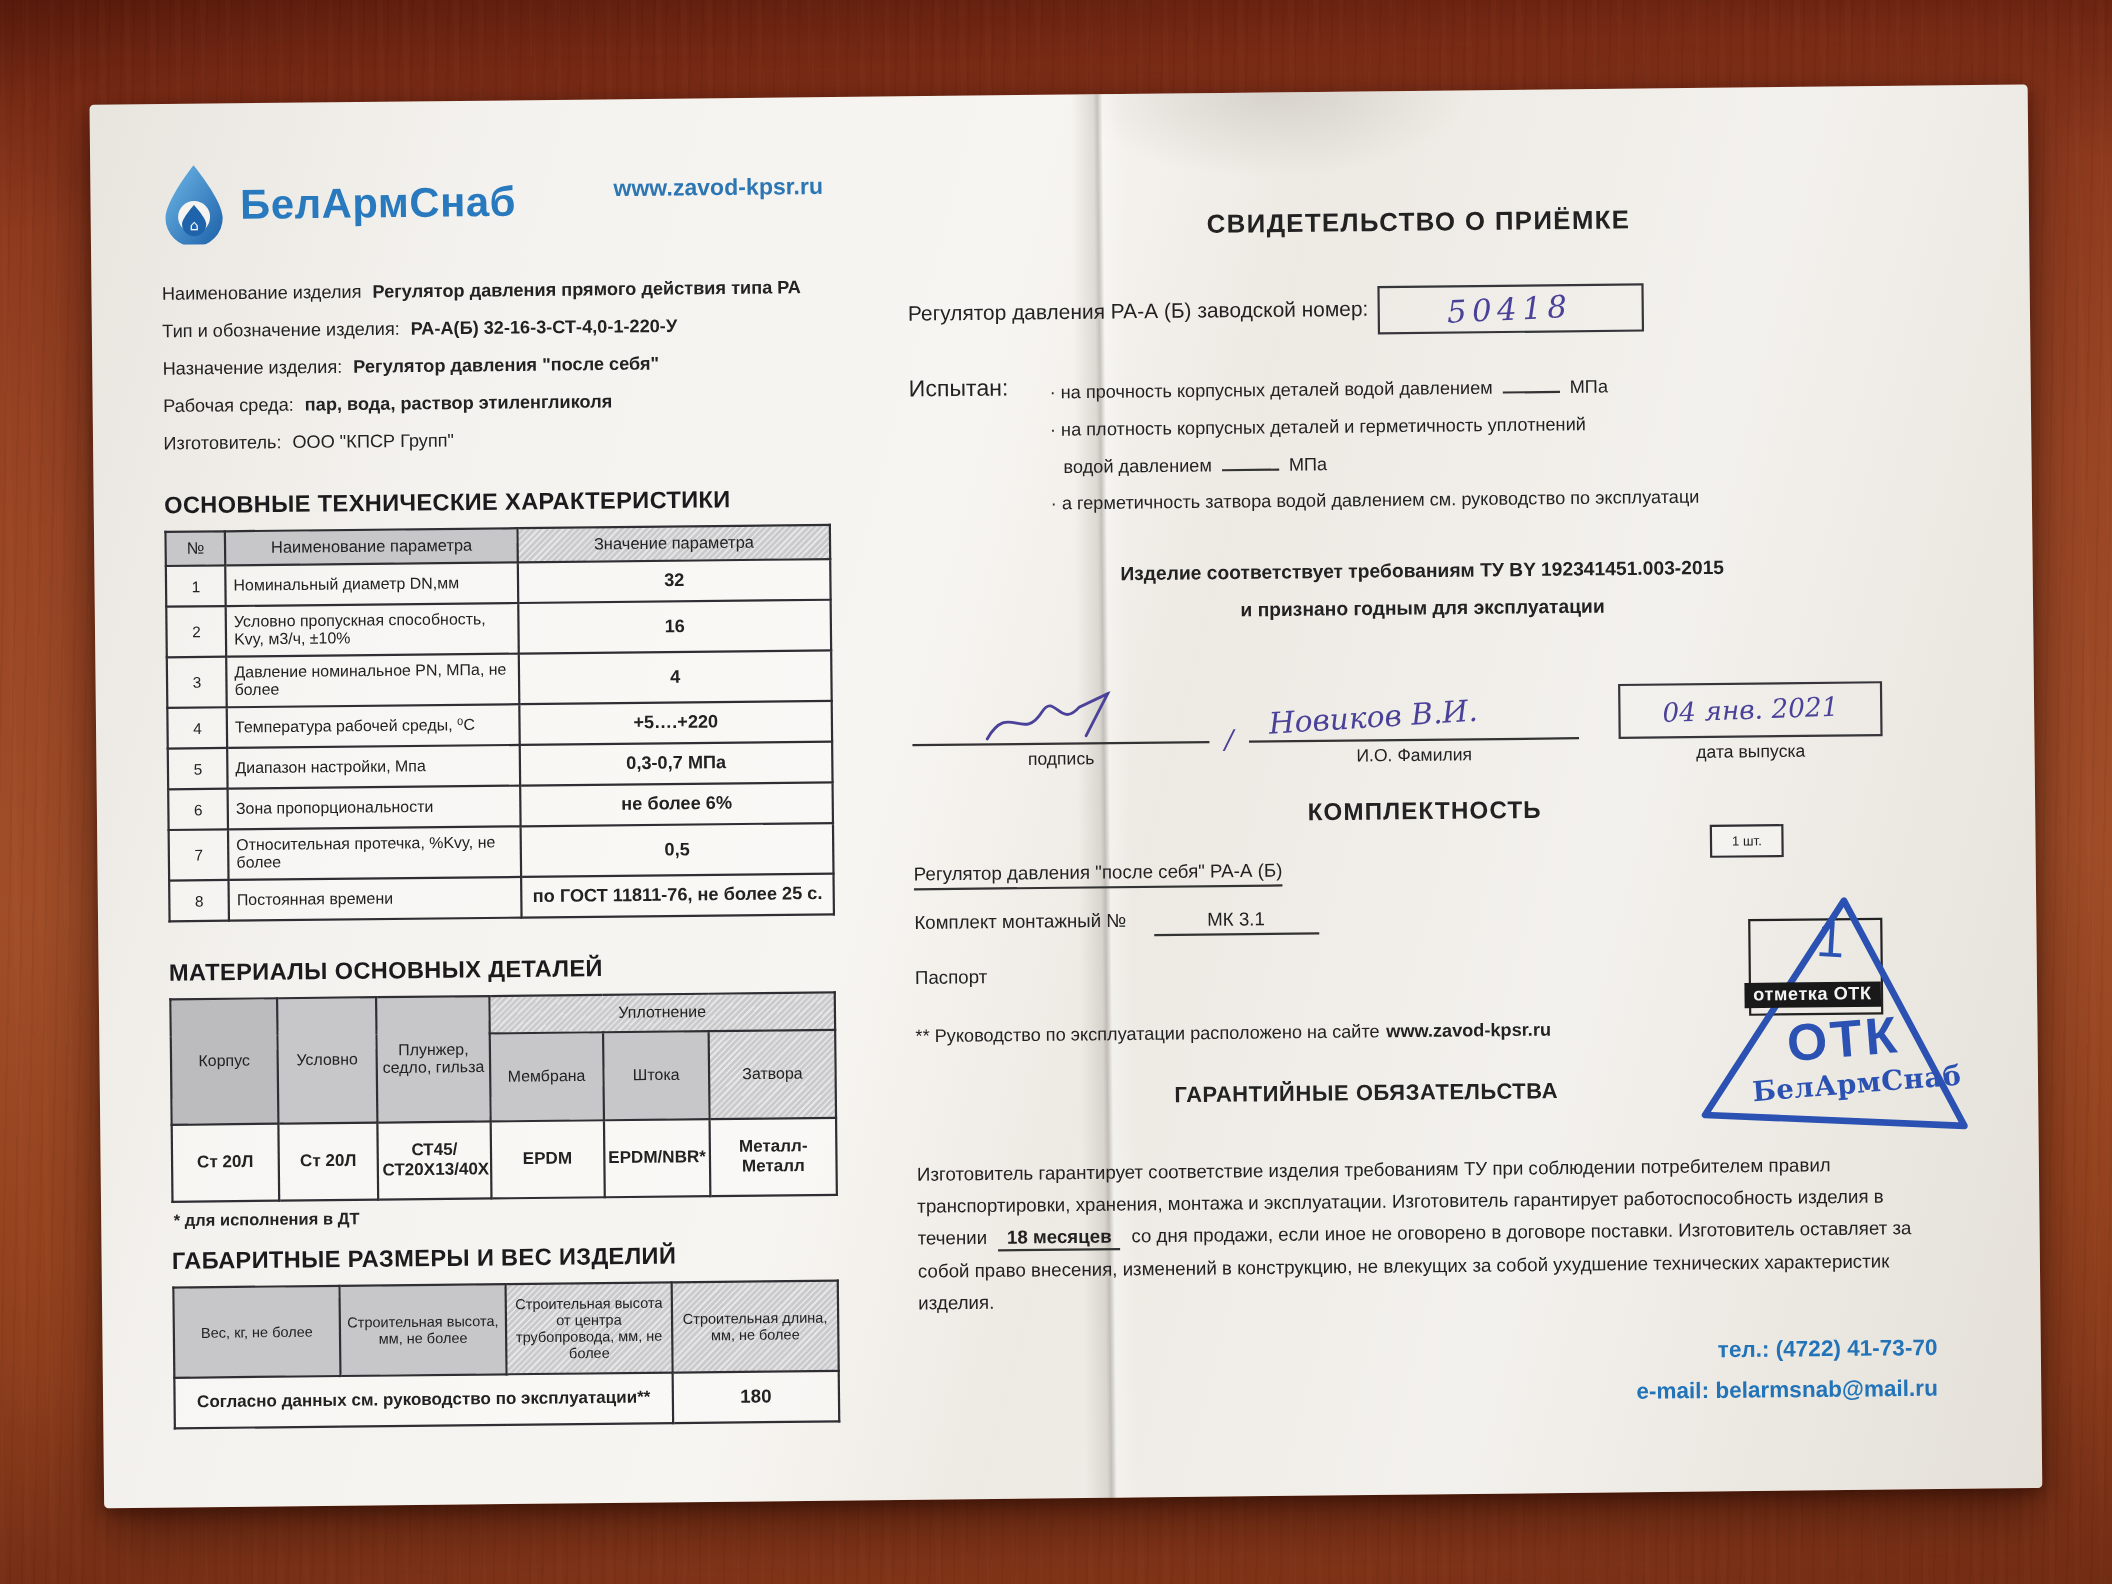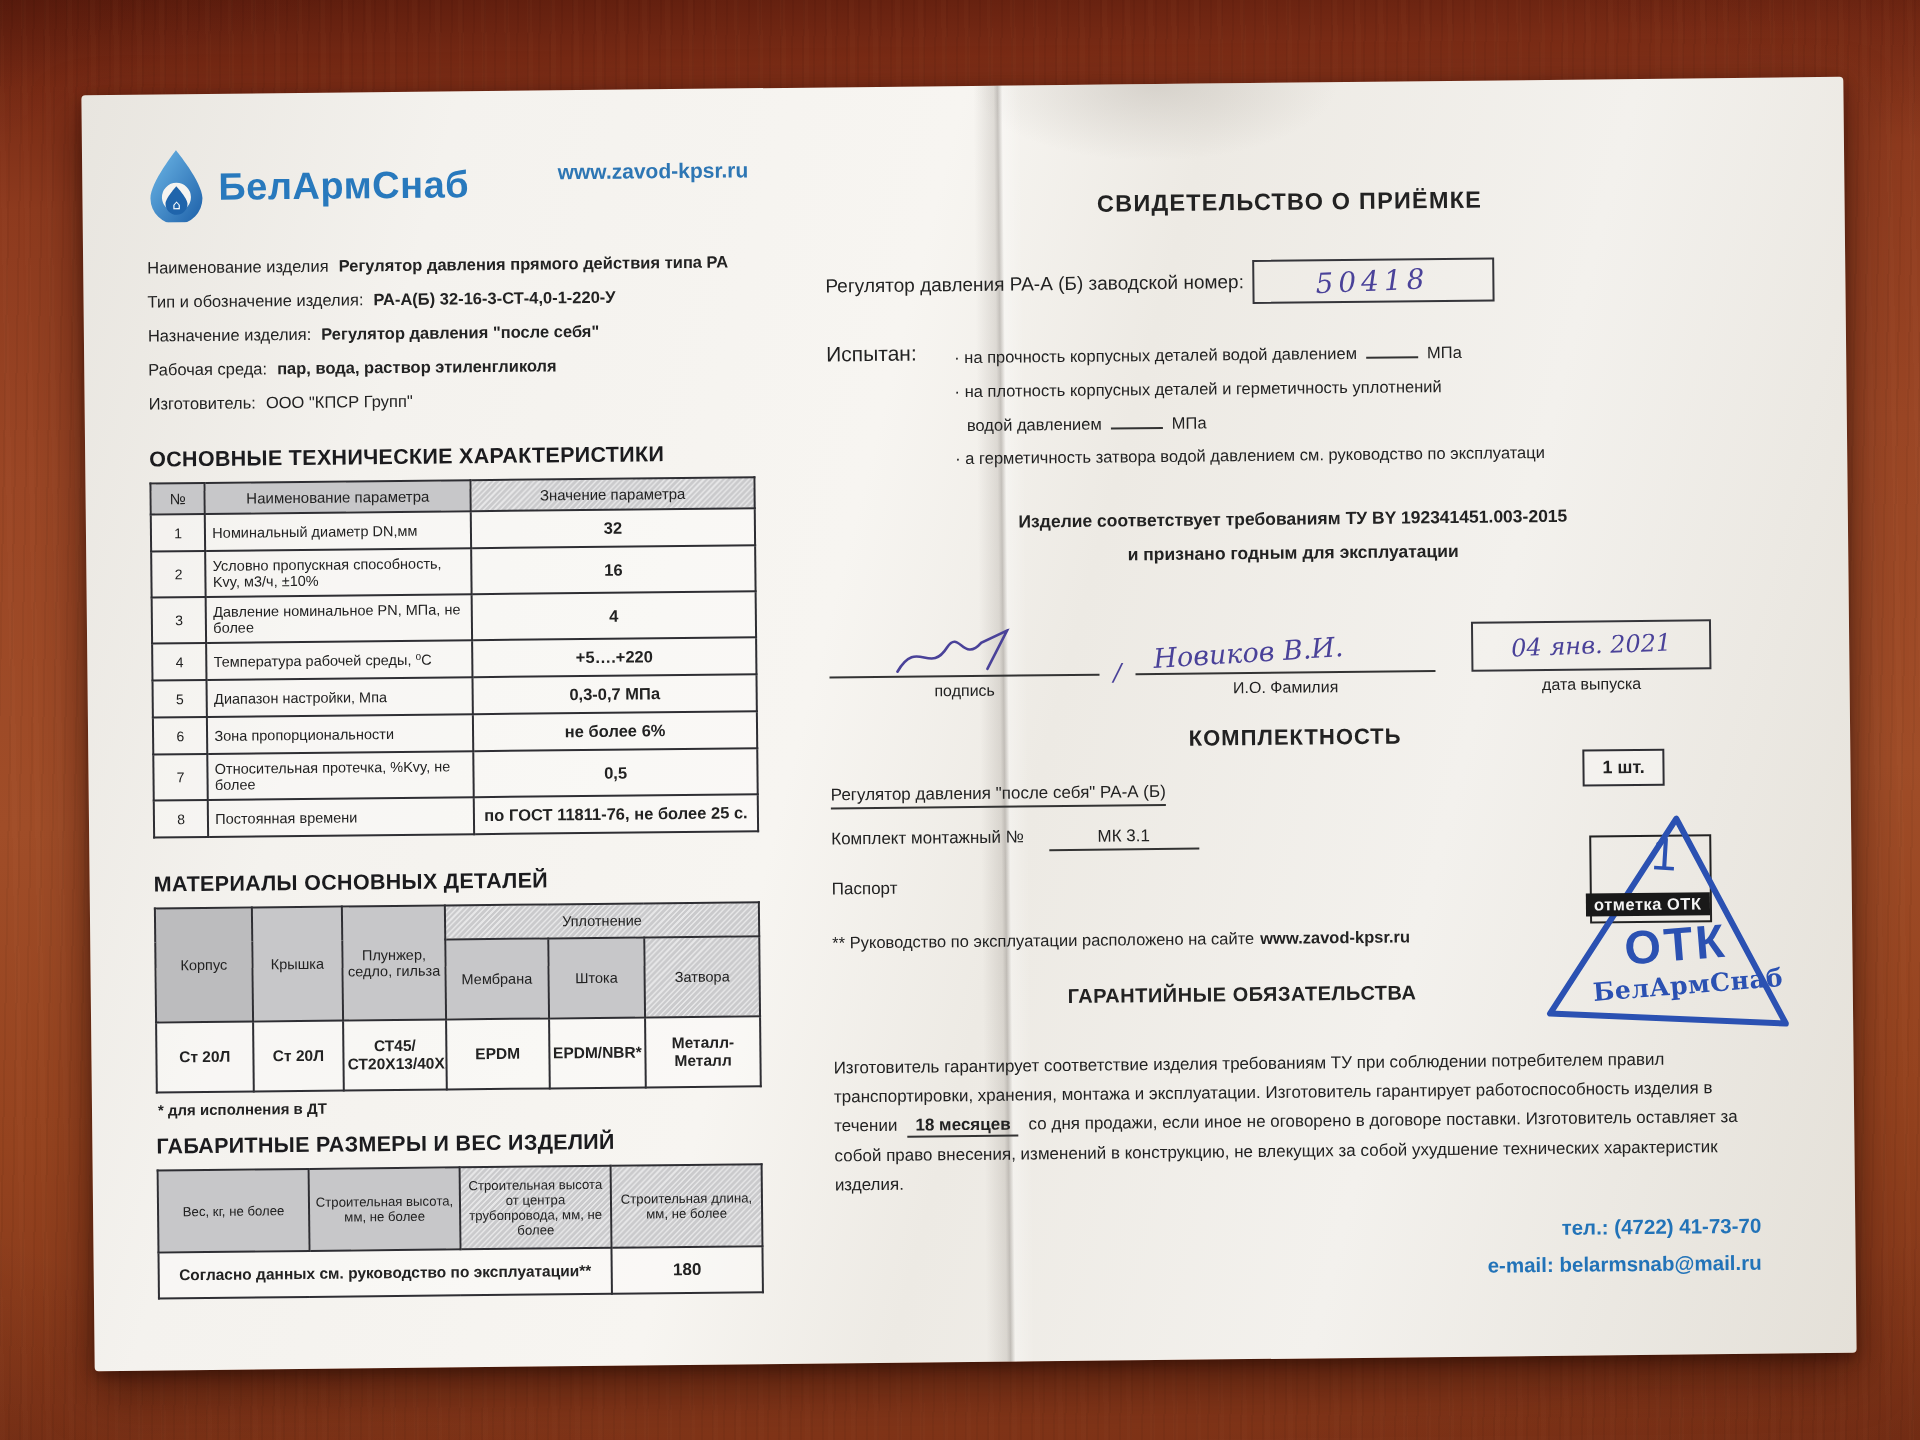--- a/index.html
+++ b/index.html
@@ -92,21 +92,21 @@
   .sig-name .hand{position:absolute;left:18px;bottom:4px;font-size:27px;white-space:nowrap;transform:rotate(-3deg);}
   .sig-date{width:240px;margin-left:36px;}
   .date-box{border:2px solid #35353a;height:46px;display:flex;align-items:center;justify-content:center;}
   .date-box .hand{font-size:24px;white-space:nowrap;transform:rotate(-1.5deg);}
   .kompl-title{text-align:center;font-weight:bold;font-size:22px;letter-spacing:1px;margin-top:28px;}
   .kompl{margin-top:30px;font-size:17px;}
   .uline{border-bottom:2px solid #333;padding-bottom:3px;}
   .kompl-row2{margin-top:24px;}
   .kompl-val{display:inline-block;width:150px;text-align:center;border-bottom:2px solid #333;margin-left:20px;padding-bottom:2px;}
   .kompl-row3{margin-top:26px;}
-  .qty-box{position:absolute;left:752px;top:622px;border:2.5px solid #2e2e33;padding:6px 18px;font-size:18px;background:rgba(255,255,255,.3);font-weight:bold;}
+  .qty-box{position:absolute;left:724px;top:622px;border:2.5px solid #2e2e33;padding:6px 18px;font-size:12px;background:rgba(255,255,255,.3);}
   .stamp{position:absolute;left:712px;top:686px;width:256px;height:214px;}
   .stamp-box{position:absolute;left:46px;top:22px;width:118px;height:84px;border:2.5px solid #222;}
   .stamp-tri{position:absolute;left:0;top:0;transform:rotate(3deg);}
   .stamp-num{position:absolute;left:108px;top:14px;font-size:46px;color:#2b51b2;transform:rotate(4deg);}
   .stamp-mark{position:absolute;left:42px;top:80px;background:#191919;color:#f4f4f4;font-weight:bold;font-size:16.5px;padding:2px 8px;letter-spacing:.5px;}
   .stamp-otk{position:absolute;left:80px;top:104px;font-size:47px;font-weight:bold;color:#2b51b2;letter-spacing:3px;transform:rotate(-4deg);}
   .stamp-brand{position:absolute;left:48px;top:158px;font-size:25px;font-weight:bold;color:#2b51b2;font-family:"DejaVu Serif","Liberation Serif",serif;transform:rotate(-4deg);letter-spacing:.5px;}
   .manual-note{position:absolute;left:0;top:798px;font-size:16.5px;}
   .manual-note b{margin-left:6px;}
   .warranty-title{position:absolute;left:0;top:852px;width:88%;text-align:center;font-weight:bold;font-size:20px;letter-spacing:.5px;}
@@ -221,21 +221,21 @@
             <col>
             <col>
             <col>
             <col>
             <col>
             <col>
           </colgroup>
         <tbody>
             <tr>
           <th rowspan="2" class="dark">Корпус</th>
-          <th rowspan="2">Крышка</th>
+          <th rowspan="2">Условно</th>
           <th rowspan="2">Плунжер, седло, гильза</th>
           <th colspan="3" class="hatch group">Уплотнение</th>
         </tr>
         <tr>
           <th class="sub">Мембрана</th>
           <th class="sub">Штока</th>
           <th class="sub hatch">Затвора</th>
         </tr>
         <tr>
           <td>Ст 20Л</td>

